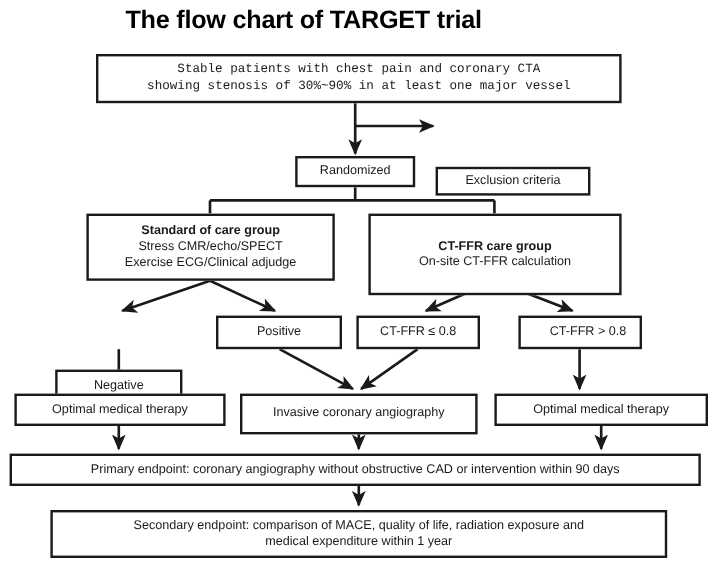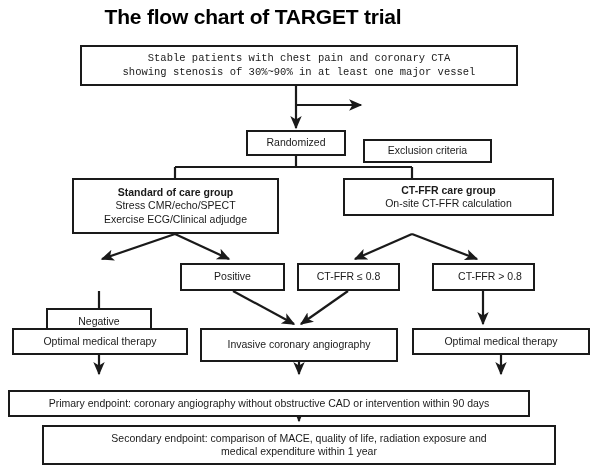--- a/index.html
+++ b/index.html
@@ -112,21 +112,21 @@
         <span class="ln">Exclusion criteria</span>
       </div>
       <div class="node" style="left: 246px; top: 130px; width: 100px; height: 26px;">
         <span class="ln">Randomized</span>
       </div>
       <div class="node" style="left: 72px; top: 178px; width: 207px; height: 56px;">
         <span class="ln bold">Standard of care group</span>
         <span class="ln">Stress CMR/echo/SPECT</span>
         <span class="ln">Exercise ECG/Clinical adjudge</span>
       </div>
-      <div class="node" style="left: 307px; top: 178px; width: 211px; height: 38px; margin-left: 36px;">
+      <div class="node" style="left: 307px; top: 178px; width: 211px; height: 68px;">
         <span class="ln bold">CT-FFR care group</span>
         <span class="ln">On-site CT-FFR calculation</span>
       </div>
       <div class="node" style="left: 46px; top: 263px; width: 106px; height: 28px; margin-top: 45px;">
         <span class="ln">Negative</span>
       </div>
       <div class="node" style="left: 180px; top: 263px; width: 105px; height: 28px;">
         <span class="ln">Positive</span>
       </div>
       <div class="node" style="left: 297px; top: 263px; width: 103px; height: 28px;">
@@ -137,21 +137,21 @@
       </div>
       <div class="node" style="left: 12px; top: 328px; width: 176px; height: 27px;">
         <span class="ln">Optimal medical therapy</span>
       </div>
       <div class="node" style="left: 200px; top: 328px; width: 198px; height: 34px;">
         <span class="ln">Invasive coronary angiography</span>
       </div>
       <div class="node" style="left: 412px; top: 328px; width: 178px; height: 27px;">
         <span class="ln">Optimal medical therapy</span>
       </div>
-      <div class="node" style="left: 8px; top: 390px; width: 522px; height: 27px;">
+      <div class="node" style="left: 8px; top: 378px; width: 576px; height: 27px;">
         <span class="ln">Primary endpoint: coronary angiography without obstructive CAD or intervention within 90 days</span>
       </div>
       <div class="node" style="left: 42px; top: 425px; width: 514px; height: 40px; text-align: right;">
         <span class="ln">Secondary  endpoint: comparison of MACE, quality of life, radiation exposure and</span>
         <span class="ln">medical expenditure within 1 year</span>
       </div>
     </div>
 
 </div>
 

